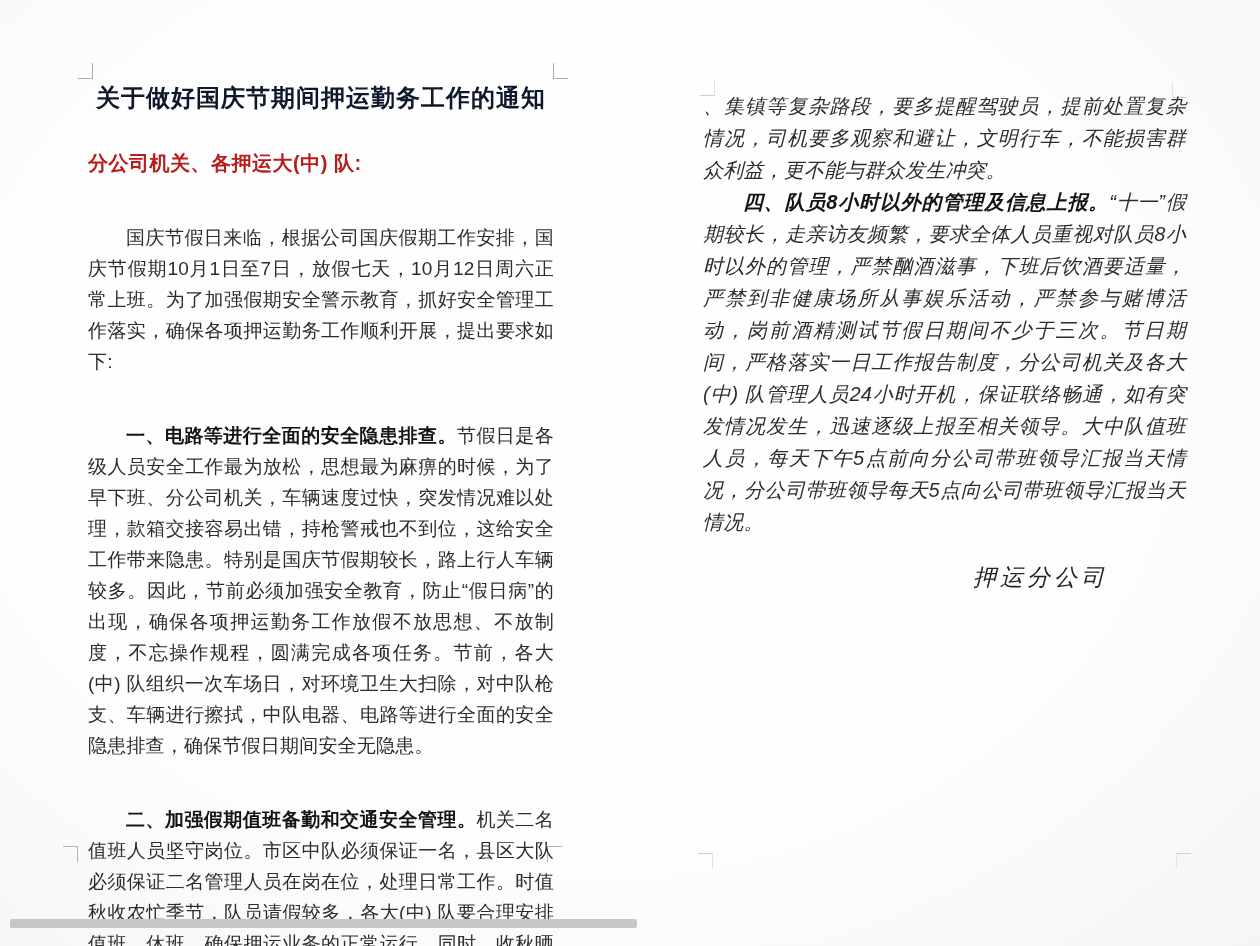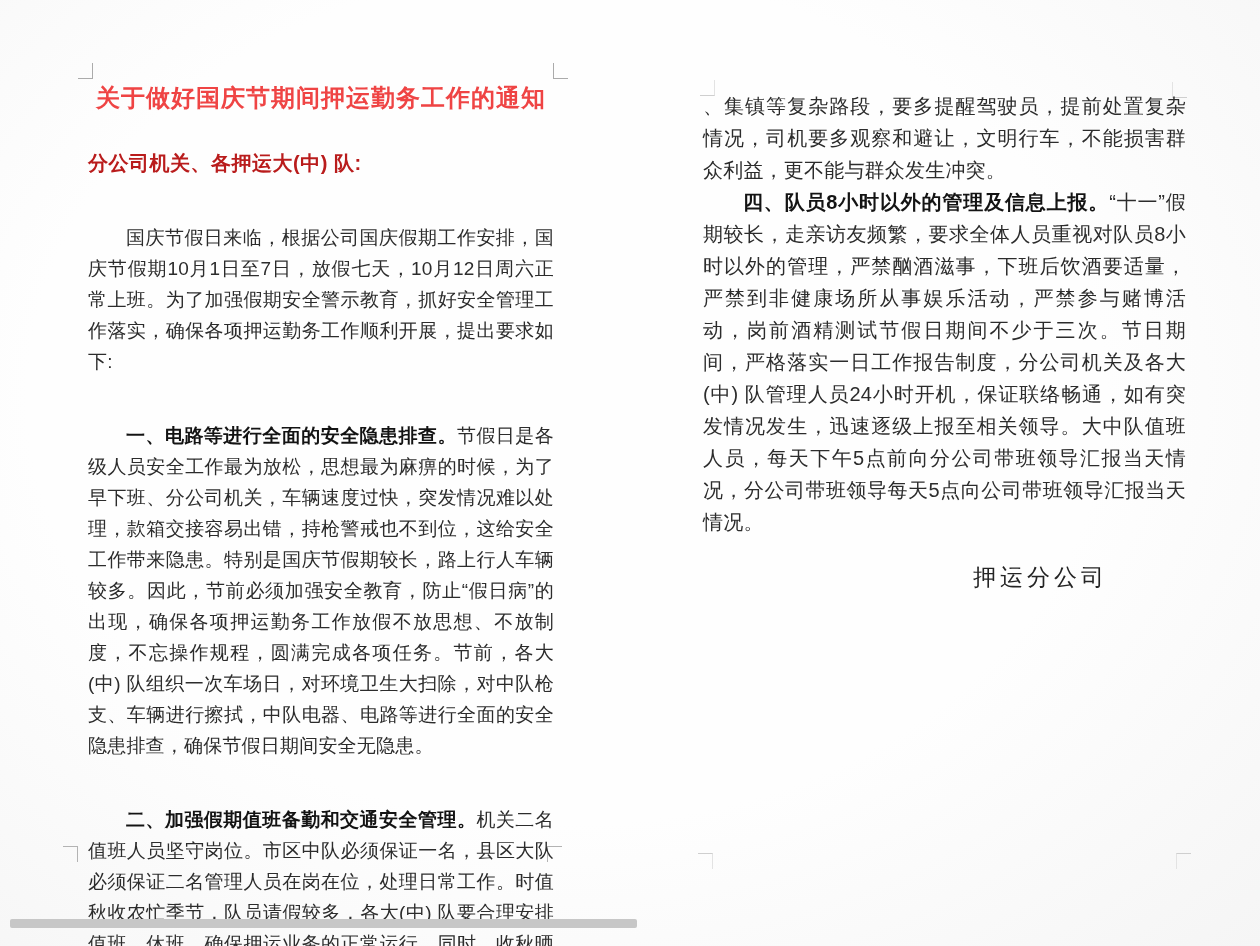--- a/index.html
+++ b/index.html
@@ -12,26 +12,26 @@
     position: relative;
     overflow: hidden;
     background: radial-gradient(ellipse at 45% 42%, #fefefe 55%, #f5f5f5 100%);
     font-family: "Liberation Sans", "DejaVu Sans", sans-serif;
   }
   .page-col {
     position: absolute;
     color: #2c2c2c;
   }
   .page1-col { left: 88px; top: 84px; width: 466px; }
-  .page2-col { left: 703px; top: 90px; width: 483px; }
+  .page2-col { left: 703px; top: 90px; width: 483px; font-style: italic; }
 
   .doc-title {
     font-size: 24px;
     font-weight: 700;
-    color: #ef4444;
+    color: #0f172a;
     text-align: center;
     letter-spacing: 1px;
     line-height: 28px;
     margin: 0 0 36px 0;
   }
   .salutation {
     font-size: 20px;
     font-weight: 700;
     color: #b91c1c;
     line-height: 31px;

